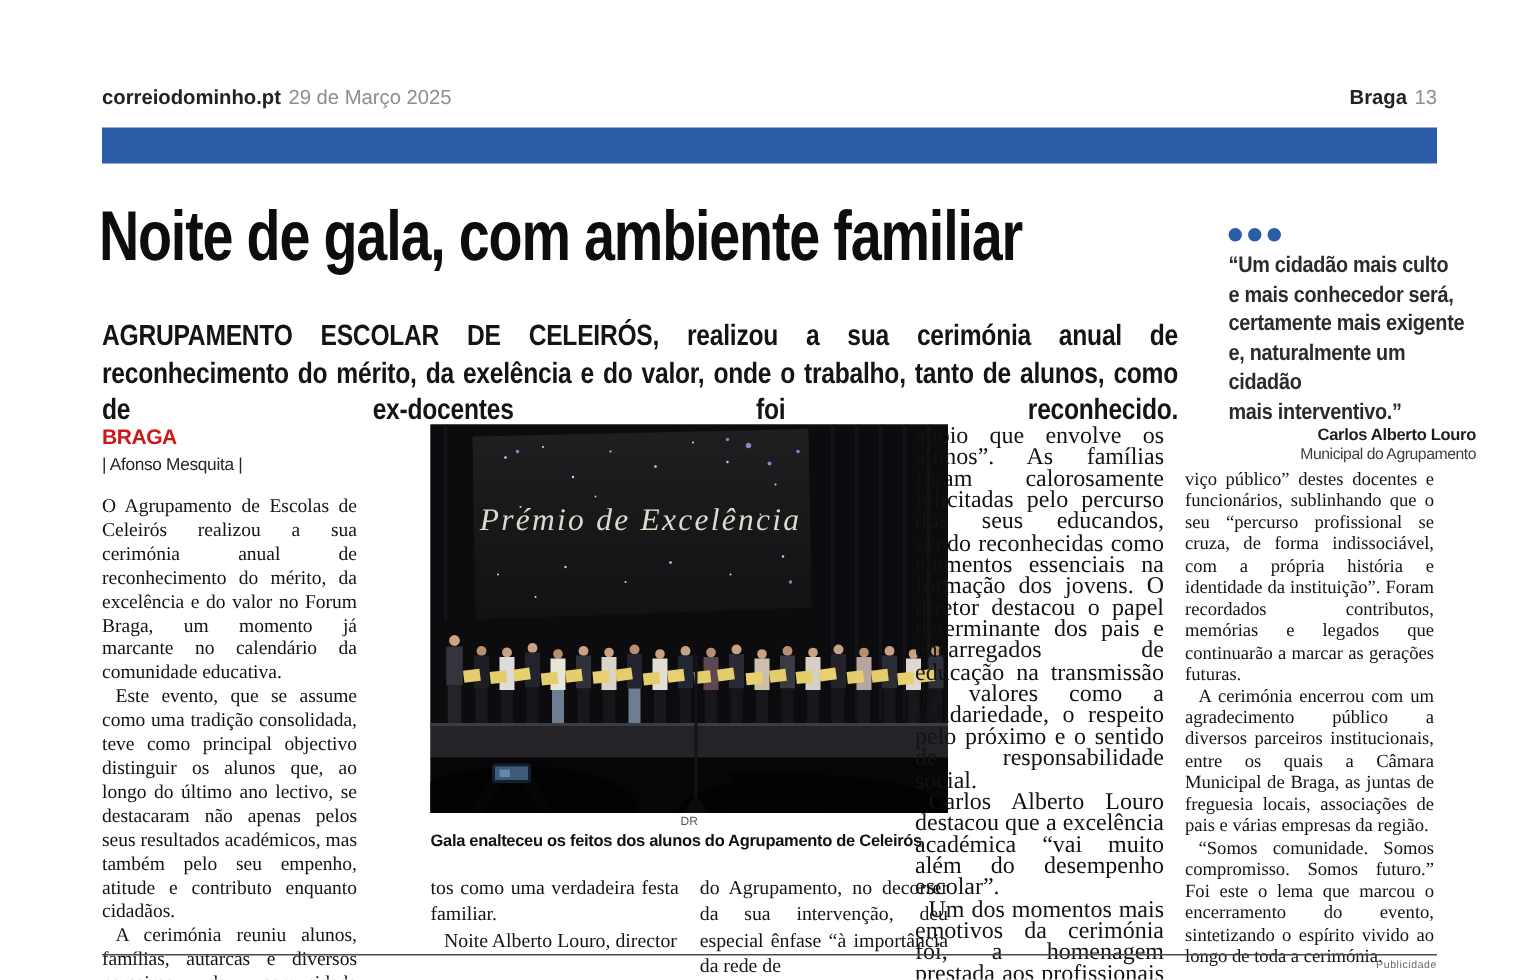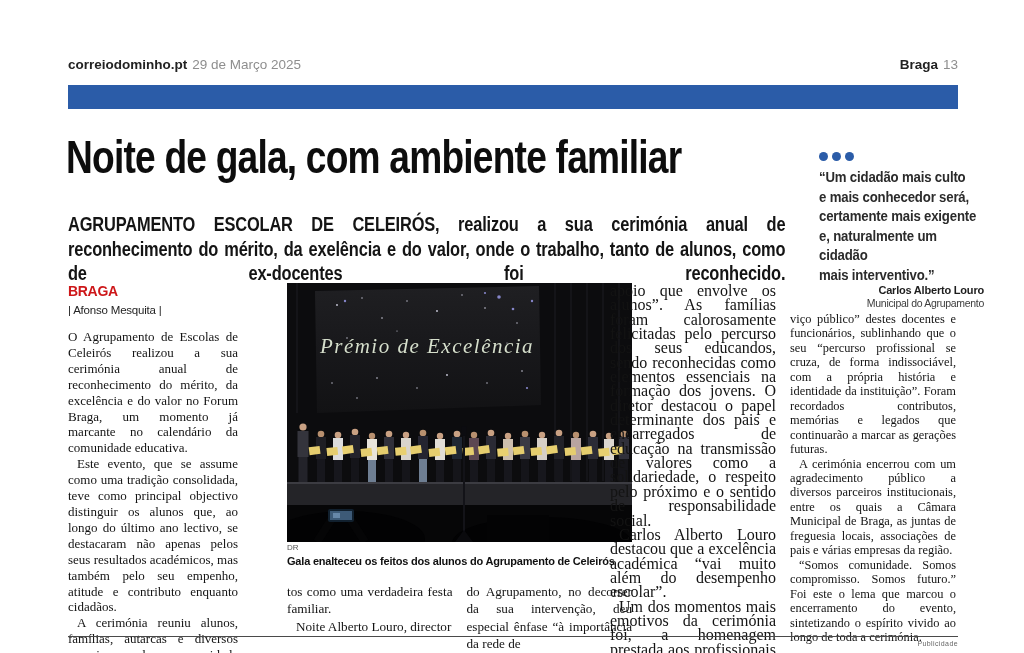--- a/index.html
+++ b/index.html
@@ -31,21 +31,21 @@
   
   .col{position:absolute;font-family:"Liberation Serif", serif;text-align:justify;color:#131313;}
   .col p{margin:0;}
   .col p + p{text-indent:9px;}
   .col1{left:68px;top:283px;width:170px;}
   .col1 .body{font-size:13px;line-height:15.9px;margin-top:13px;}
   .kicker{font-family:"Liberation Sans", sans-serif;font-size:14px;font-weight:800;color:var(--red,#cd1719);letter-spacing:-0.3px;}
   .byline{font-family:"Liberation Sans", sans-serif;font-size:11.5px;color:#242424;margin-top:5px;letter-spacing:-0.2px;}
   .col2{left:252px;top:283px;width:345px;margin-left:35px;}
   .photo-wrap{width:345px;height:259px;background:#0a0a0c;}
-  .photo-credit{font-family:"Liberation Sans", sans-serif;font-size:8px;color:#555;text-align:left;margin-top:1px;line-height:9px;}
+  .photo-credit{font-family:"Liberation Sans", sans-serif;font-size:8px;color:#555;text-align:center;margin-top:1px;line-height:9px;}
   .caption{font-family:"Liberation Sans", sans-serif;font-size:11px;font-weight:bold;color:#101010;letter-spacing:-0.2px;margin-top:3px;text-align:left;}
   .subcols{display:flex;gap:14px;margin-top:16px;}
   .subcol{width:166px;font-size:13.2px;line-height:17.3px;text-align:justify;}
   .col3{left:610px;top:284px;width:166px;font-size:16px;line-height:14.35px;}
   .col4{left:790px;top:312px;width:166px;font-size:12.4px;line-height:14.45px;}
   
   .bottom-rule{position:absolute;left:68px;top:636px;width:890px;height:1px;background:#4a4a4a;}
   .publicidade{position:absolute;right:66px;top:640px;font-size:7px;color:#666;letter-spacing:0.4px;}
   
   .screen-script{font-family:"Liberation Serif", serif;font-style:italic;font-size:21px;fill:#d5decb;letter-spacing:1.5px;}

